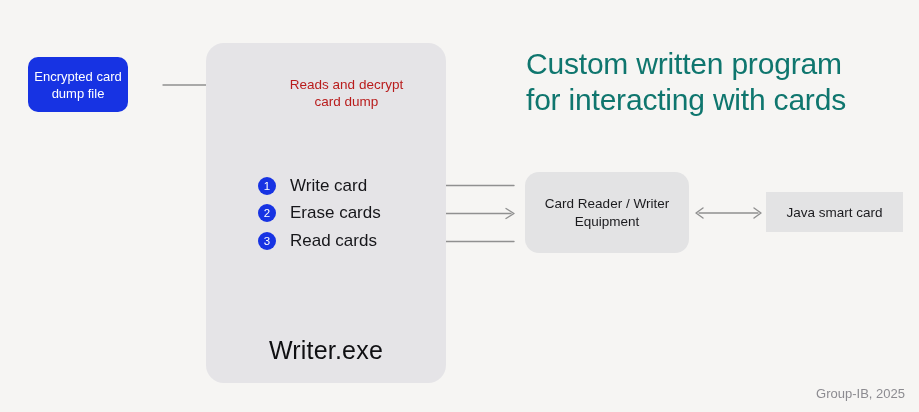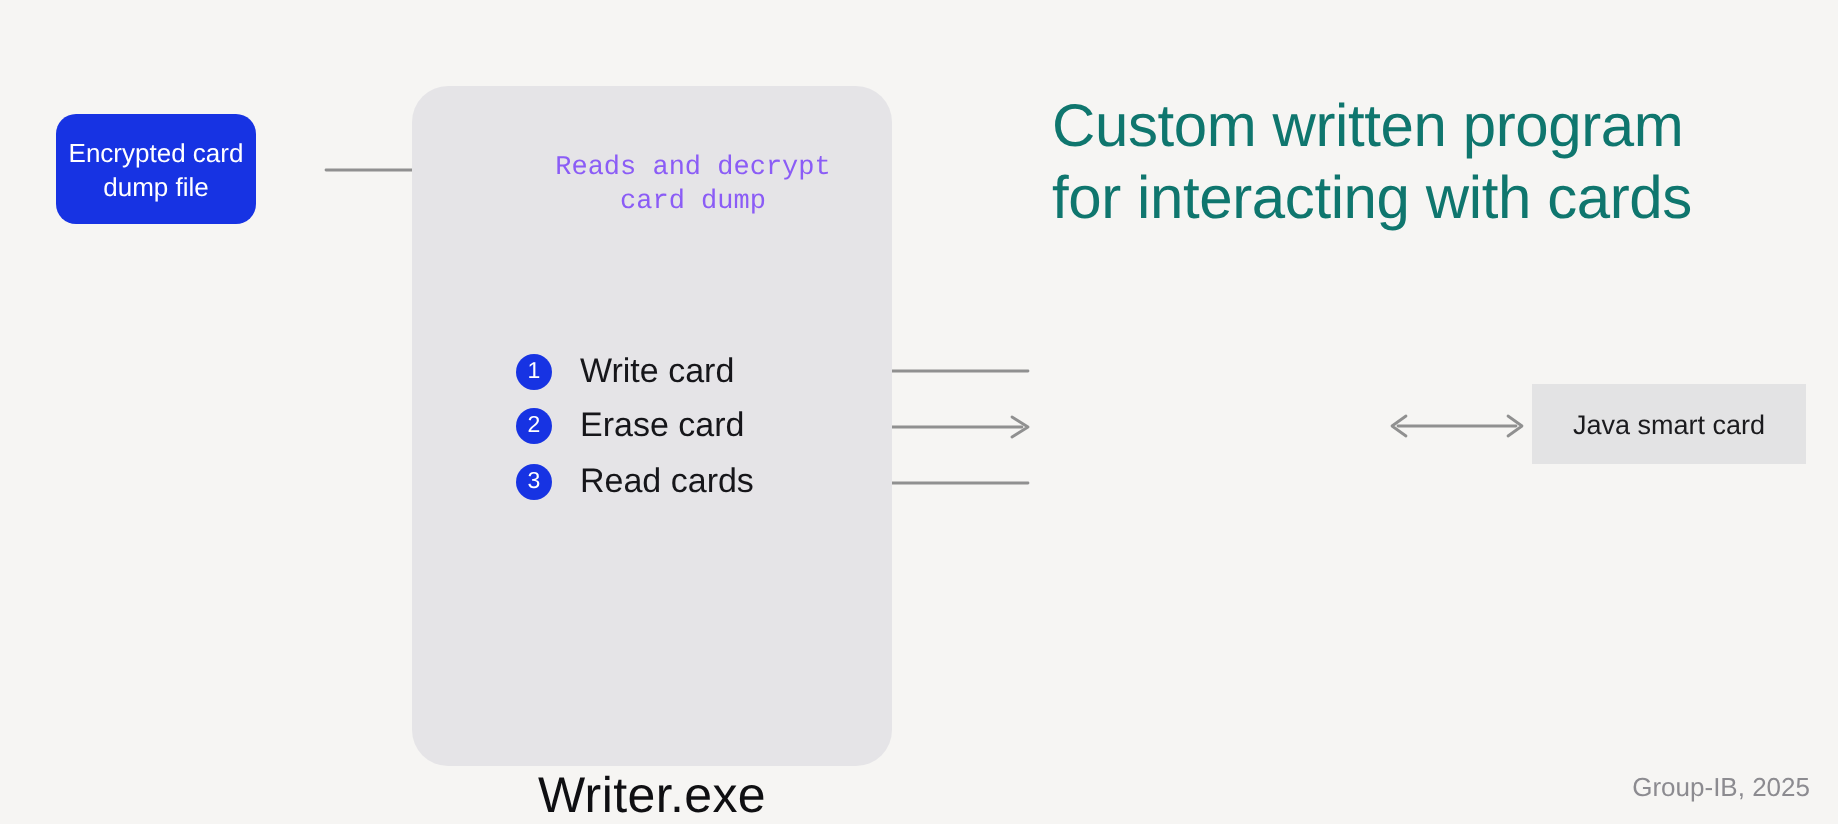--- a/index.html
+++ b/index.html
@@ -24,37 +24,37 @@
     left:28px;top:57px;width:100px;height:55px;border-radius:10px;
     background:var(--accent);color:#fff;font-size:13px;line-height:17px;
     display:flex;align-items:center;justify-content:center;text-align:center;
   }
   .panel{
     left:206px;top:43px;width:240px;height:340px;border-radius:18px;
     background:var(--panel);
   }
   .panel-header{
     left:206px;top:76px;width:281px;text-align:center;
-    font-size:13.5px;line-height:17px;color:#8b5cf6;font-family:Liberation Mono, monospace;
+    font-size:13.5px;line-height:17px;color:#b91c1c;
   }
   .step{
     left:258px;height:18px;display:flex;align-items:center;gap:14px;
   }
   .step-1{top:177px;}
   .step-2{top:204px;}
   .step-3{top:232px;}
   .step-num{
     width:18px;height:18px;border-radius:50%;background:var(--accent);
     color:#fff;font-size:11.5px;display:flex;align-items:center;justify-content:center;
     flex:0 0 18px;
   }
   .step-label{font-size:17px;color:var(--ink);}
   .writer-name{
     left:206px;top:336px;width:240px;text-align:center;
-    font-size:25px;color:#0f0f12;letter-spacing:0.2px;margin-top:48px;
+    font-size:25px;color:#0f0f12;letter-spacing:0.2px;
   }
   .box-equipment{
     left:525px;top:172px;width:164px;height:81px;border-radius:14px;
     background:var(--chip);color:#1b1b1e;font-size:13.5px;line-height:18px;
     display:flex;align-items:center;justify-content:center;text-align:center;
   }
   .box-smartcard{
     left:766px;top:192px;width:137px;height:40px;border-radius:0;
     background:var(--chip);color:#1b1b1e;font-size:13.5px;
     display:flex;align-items:center;justify-content:center;text-align:center;
@@ -112,29 +112,33 @@
 
   <div class="abs panel-header prelines">Reads and decrypt
 card dump</div>
 
   <div class="abs step step-1">
     <span class="step-num">1</span>
     <span class="step-label">Write card</span>
   </div>
   <div class="abs step step-2">
     <span class="step-num">2</span>
-    <span class="step-label">Erase card</span>
+    <span class="step-label">Erase cards</span>
   </div>
   <div class="abs step step-3">
     <span class="step-num">3</span>
     <span class="step-label">Read cards</span>
   </div>
 
   <div class="abs writer-name">Writer.exe</div>
 
+  <div class="abs box-equipment prelines">
+    <span class="prelines">Card Reader / Writer
+Equipment</span>
+  </div>
 
   <div class="abs box-smartcard">
     <span>Java smart card</span>
   </div>
 
   <div class="abs credit">Group-IB, 2025</div>
 
 </div>
 
 </body></html>

